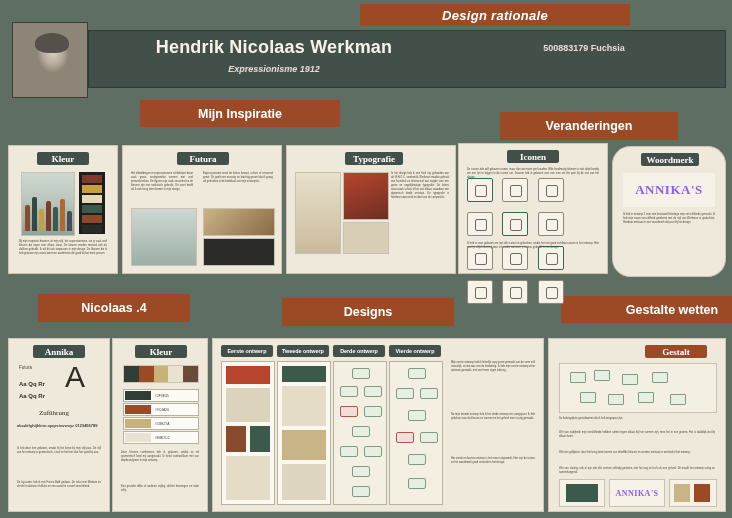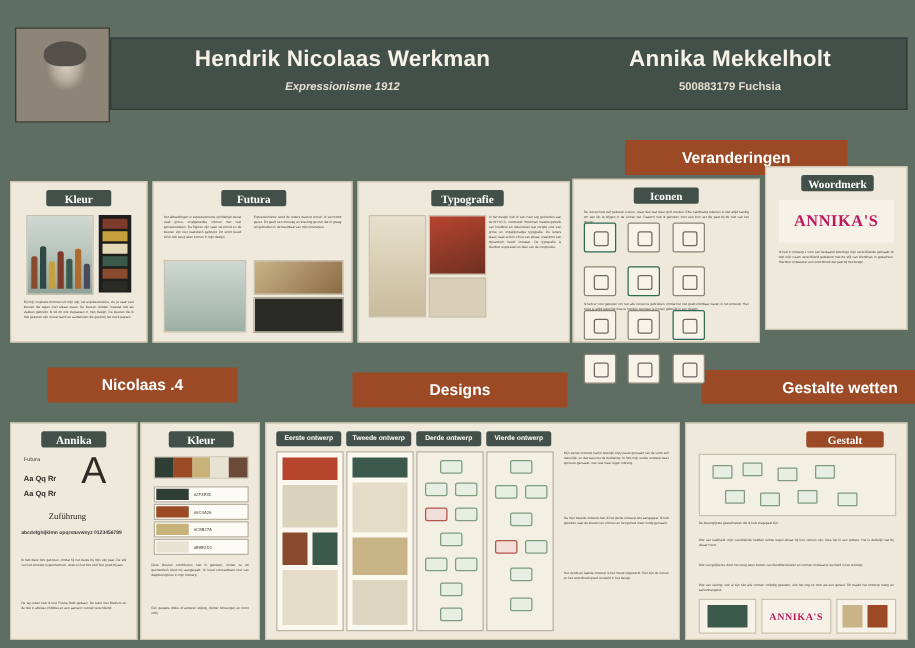--- a/index.html
+++ b/index.html
@@ -101,24 +101,24 @@
   #c-iconen .chip{left:48px;top:6px;width:52px;height:13px;}
   .icon-grid{position:absolute;left:8px;top:34px;width:132px;}
   .ic{
     width:24px;height:22px;border:0.8px solid #8d8577;border-radius:2px;
     display:inline-block;margin:0 5px 6px 0;position:relative;background:#f7f3e9;
   }
   .ic.green{border-color:#2e6b4f;}
   .ic::after{content:"";position:absolute;left:7px;top:6px;width:10px;height:10px;border:0.8px solid #6e6960;border-radius:2px;}
 
   
-  #c-woord{left:612px;top:133px;width:112px;height:129px;}
+  #c-woord{left:612px;top:146px;width:112px;height:129px;border-radius:18px;}
   #c-woord .chip{left:28px;top:6px;width:58px;height:13px;}
   .logo-box{position:absolute;left:10px;top:26px;width:92px;height:34px;background:#f6f2e7;display:flex;align-items:center;justify-content:center;}
-  .logo-a{font-family:"Liberation Serif",serif;font-weight:bold;font-size:13px;color:#be185d;letter-spacing:.5px;}
+  .logo-a{font-family:"Liberation Serif",serif;font-weight:bold;font-size:13px;color:#8b5cf6;letter-spacing:.5px;}
 
   
   #c-fonts{left:8px;top:338px;width:100px;height:172px;}
   #c-fonts .chip{left:24px;top:6px;width:52px;height:13px;}
   .futura-label{position:absolute;left:10px;top:26px;font-size:4.5px;color:#4a463c;}
   .big-a{position:absolute;left:56px;top:24px;font-size:30px;line-height:28px;color:#2f2c26;font-family:"Liberation Sans",sans-serif;}
   .aa{position:absolute;left:10px;font-size:6px;color:#2f2c26;font-weight:bold;}
   .zuf{position:absolute;left:30px;top:70px;font-size:7px;color:#2f2c26;font-family:"Liberation Serif",serif;}
   .alpha{position:absolute;left:8px;top:84px;width:84px;font-size:4px;line-height:1.35;color:#3a3a35;word-break:break-all;font-weight:bold;}
 
@@ -148,37 +148,38 @@
   .node{position:absolute;width:14px;height:9px;border:0.8px solid #7f9c7f;background:#e6efe2;border-radius:1px;}
   .g-foot-l{position:absolute;left:10px;top:140px;width:44px;height:26px;border:0.8px solid #c9c1af;background:#f6f2e7;}
   .g-foot-m{position:absolute;left:60px;top:140px;width:54px;height:26px;border:0.8px solid #c9c1af;background:#f6f2e7;display:flex;align-items:center;justify-content:center;}
   .g-foot-r{position:absolute;left:120px;top:140px;width:46px;height:26px;border:0.8px solid #c9c1af;background:#f6f2e7;}
 </style>
 </head>
 <body>
 
 <div class="board">
 
+  <div class="title-banner">Design rationale</div>
 
   <div class="header-bar">
     <div class="hdr-left">
       <div class="hdr-name">Hendrik Nicolaas Werkman</div>
       <div class="hdr-sub">Expressionisme 1912</div>
     </div>
     <div class="hdr-right">
-      <div class="hdr-name">Annika Mekkelholt</div>
       <div class="hdr-sub2">500883179 Fuchsia</div>
     </div>
   </div>
 
   <div class="portrait">
     <div class="face"></div>
       <div class="hair"></div>
   </div>
 
+  <div class="banner" id="b-inspiratie">Mijn Inspiratie</div>
   <div class="banner" id="b-veranderingen">Veranderingen</div>
   <div class="banner" id="b-gebruikt">Nicolaas .4</div>
   <div class="banner" id="b-designs">Designs</div>
   <div class="banner" id="b-gestalte">Gestalte wetten</div>
 
   <div class="card" id="c-kleur">
     <div class="chip">Kleur</div>
     <div class="img-people">
       <i style="left:3px;height:26px;background:#8a4a2d"></i>
       <i style="left:10px;height:34px;background:#2f4a46"></i>

